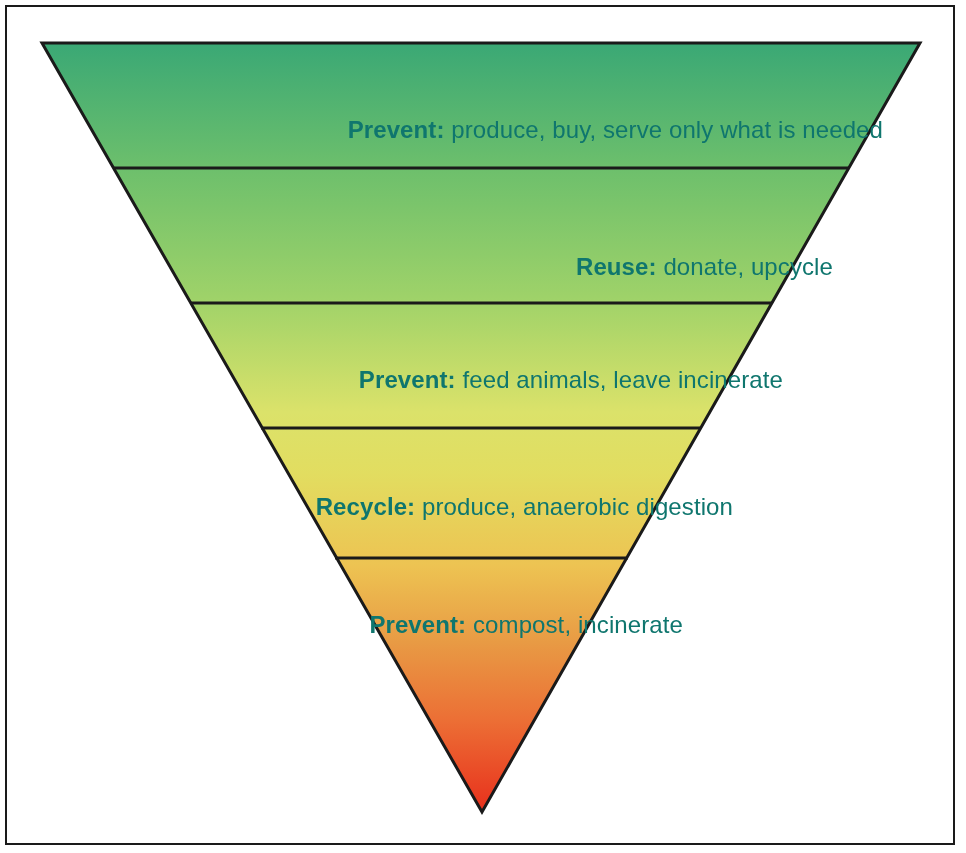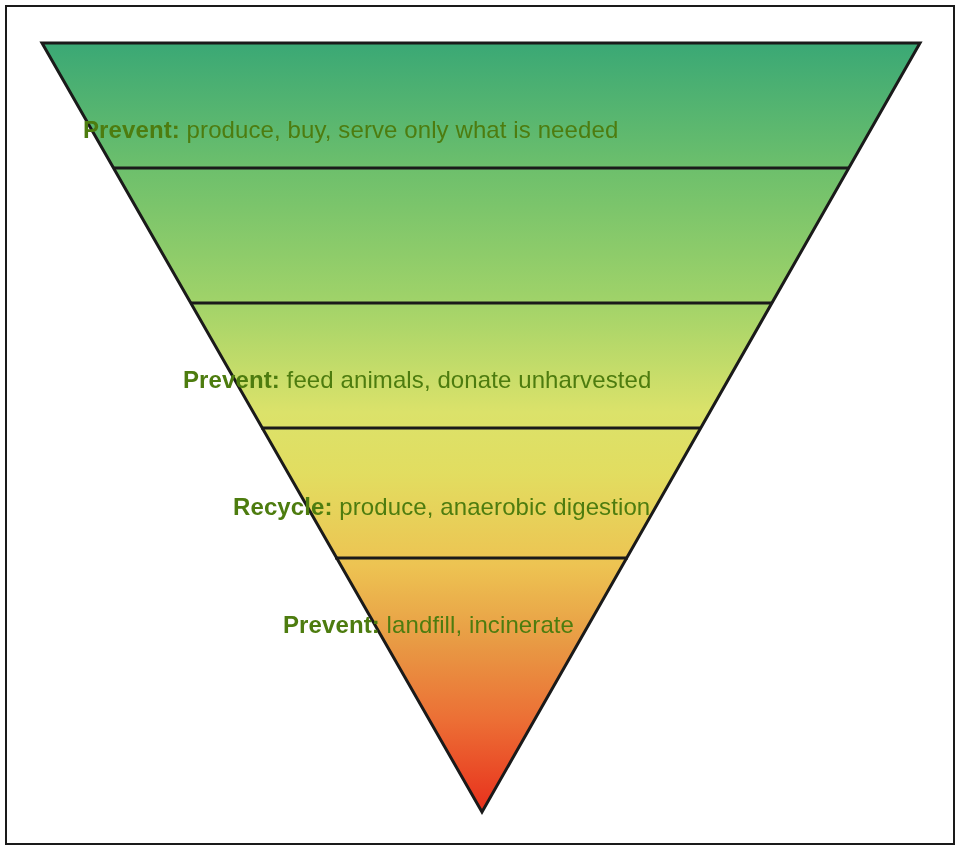--- a/index.html
+++ b/index.html
@@ -34,22 +34,22 @@
     height: 853px;
   }
   svg#pyramid {
     position: absolute;
     left: 0;
     top: 0;
     display: block;
   }
   .tier-label {
     position: absolute;
-    text-align: left;
-    color: #4d7c0f;
+    text-align: right;
+    color: #0f766e;
     font-size: 24px;
     line-height: 1.3;
     font-weight: 400;
     letter-spacing: 0.1px;
     white-space: pre-line;
   }
   .tier-label b {
     font-weight: 700;
   }
   #label-0 { left: 83px; top: 83px; width: 800px; }
@@ -87,27 +87,30 @@
       <line x1="113" y1="168" x2="849" y2="168" stroke="#1a1a1a" stroke-width="3"></line>
       <line x1="190" y1="303" x2="772" y2="303" stroke="#1a1a1a" stroke-width="3"></line>
       <line x1="261" y1="428" x2="701" y2="428" stroke="#1a1a1a" stroke-width="3"></line>
       <line x1="335" y1="558" x2="628" y2="558" stroke="#1a1a1a" stroke-width="3"></line>
     </svg>
 
     <div class="tier-label" id="label-0">
       <b>Prevent:</b><span> produce, buy, serve only what is needed</span>
     </div>
 
+    <div class="tier-label" id="label-1">
+      <b>Reuse:</b><span> donate, upcycle</span>
+    </div>
 
     <div class="tier-label" id="label-2">
-      <b>Prevent:</b><span> feed animals, donate unharvested</span>
+      <b>Prevent:</b><span> feed animals, leave incinerate</span>
     </div>
 
     <div class="tier-label" id="label-3">
       <b>Recycle:</b><span> produce, anaerobic digestion</span>
     </div>
 
     <div class="tier-label" id="label-4">
-      <b>Prevent:</b><span> landfill, incinerate</span>
+      <b>Prevent:</b><span> compost, incinerate</span>
     </div>
 
   </div>
 </div>
 
 </body></html>

